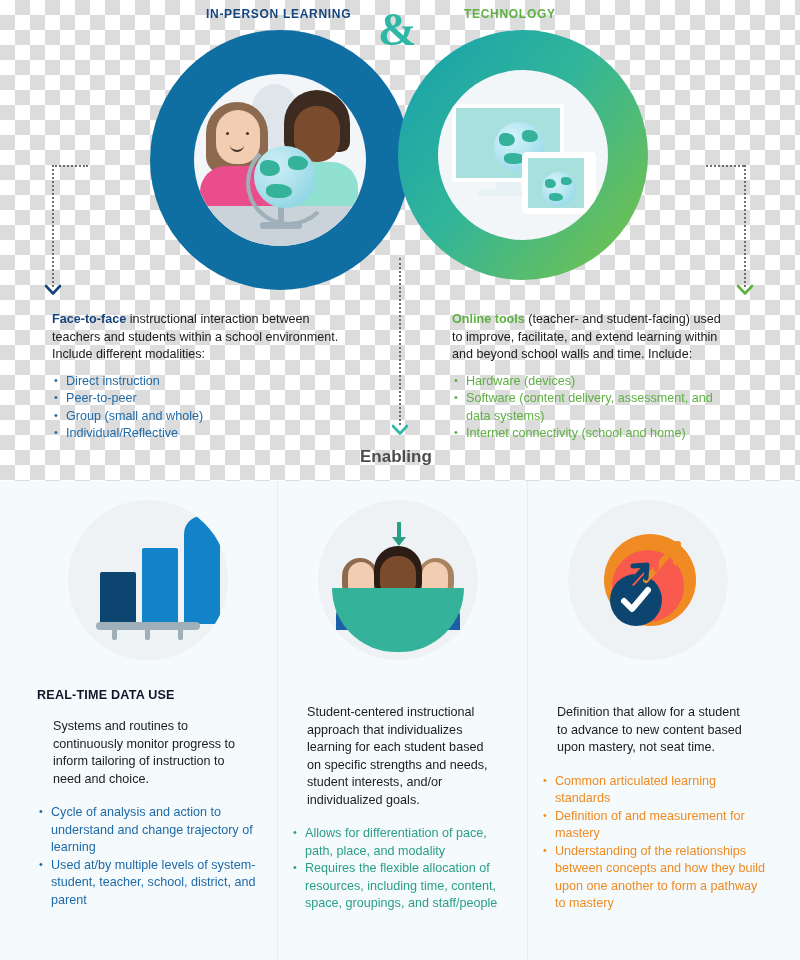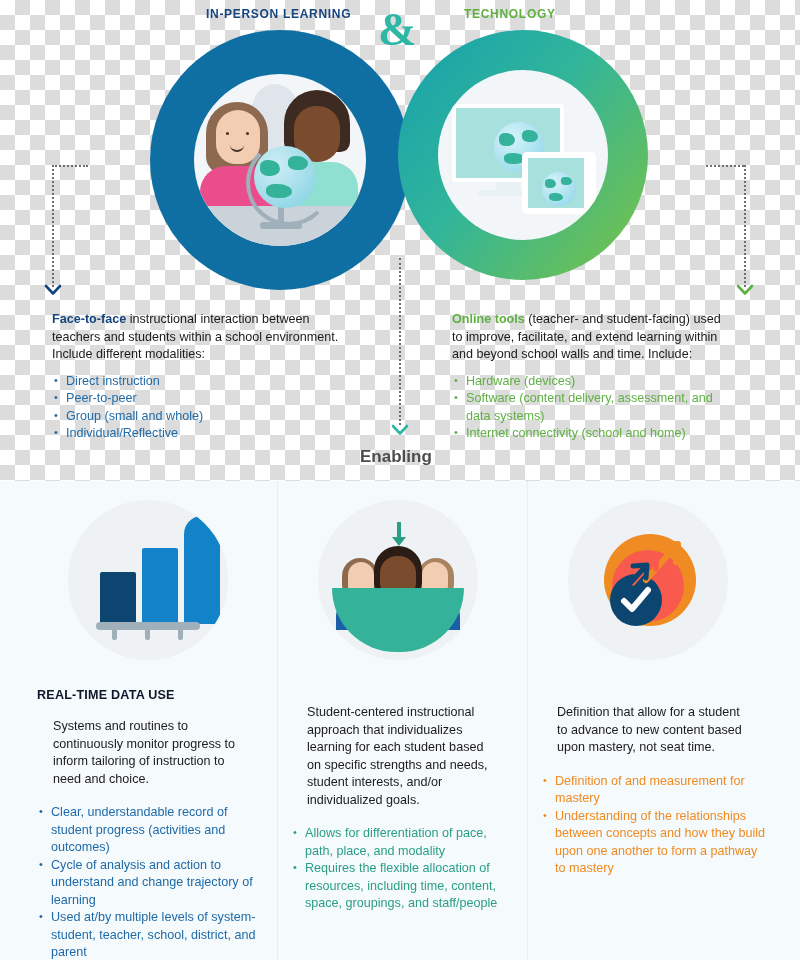--- a/index.html
+++ b/index.html
@@ -325,35 +325,35 @@
         <path d="M5 31 L24 10" stroke="#0d4571" stroke-width="5" stroke-linecap="round" fill="none"></path>
         <path d="M13 8 L27 7 L26 20" fill="none" stroke="#0d4571" stroke-width="5" stroke-linecap="round" stroke-linejoin="round"></path>
       </svg>
     </div>
   </div>
 
   <div class="bcol" id="bc1">
     <h3>REAL-TIME DATA USE</h3>
     <p class="desc">Systems and routines to continuously monitor progress to inform tailoring of instruction to need and choice.</p>
     <ul>
-      <li>Clear, understandable record of student progress (activities and outcomes)</li>
       <li>Cycle of analysis and action to understand and change trajectory of learning</li>
       <li>Used at/by multiple levels of system-student, teacher, school, district, and parent</li>
     </ul>
   </div>
 
   <div class="bcol" id="bc2">
     <p class="desc">Student-centered instructional approach that individualizes learning for each student based on specific strengths and needs, student interests, and/or individualized goals.</p>
     <ul>
       <li>Allows for differentiation of pace, path, place, and modality</li>
       <li>Requires the flexible allocation of resources, including time, content, space, groupings, and staff/people</li>
     </ul>
   </div>
 
   <div class="bcol" id="bc3">
     <p class="desc">Definition that allow for a student to advance to new content based upon mastery, not seat time.</p>
     <ul>
+      <li>Common articulated learning standards</li>
       <li>Definition of and measurement for mastery</li>
       <li>Understanding of the relationships between concepts and how they build upon one another to form a pathway to mastery</li>
     </ul>
   </div>
 
 </div>
 
 </body></html>

